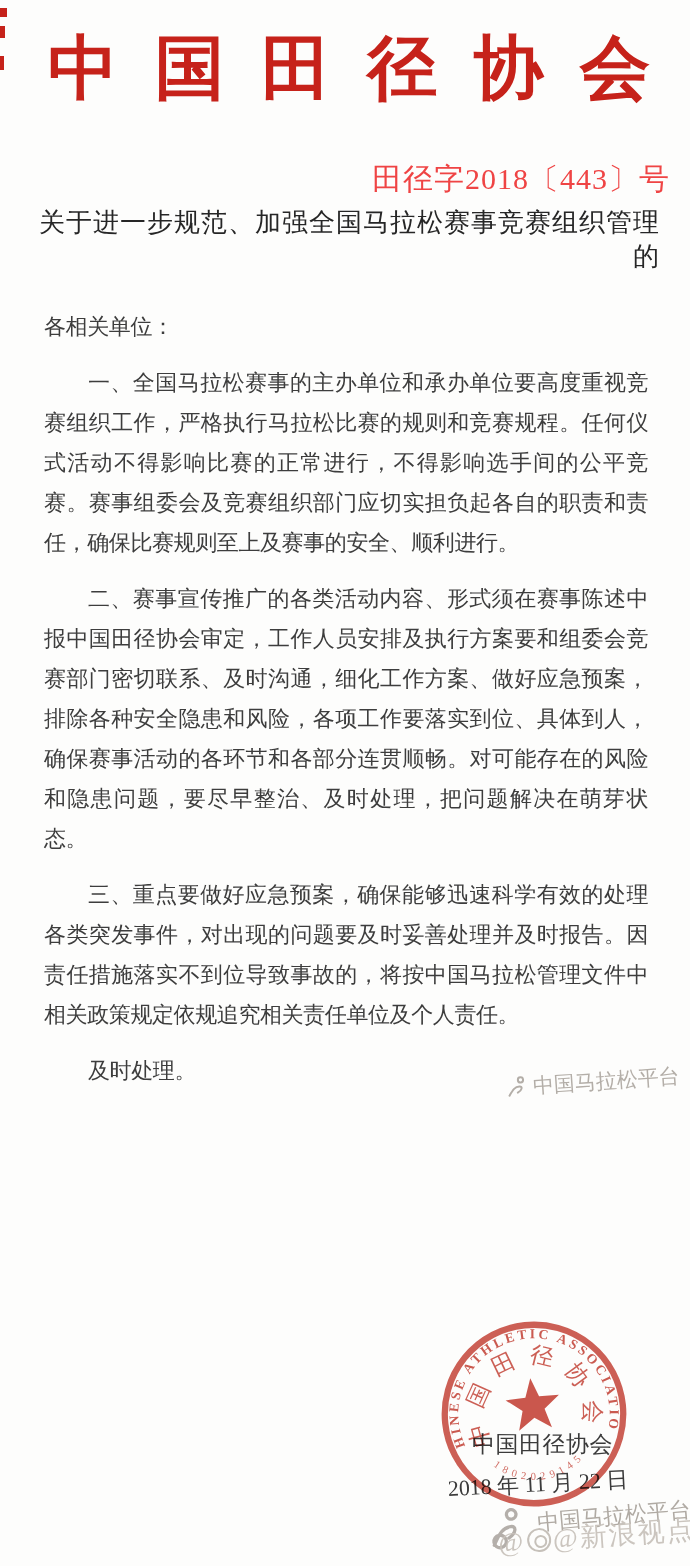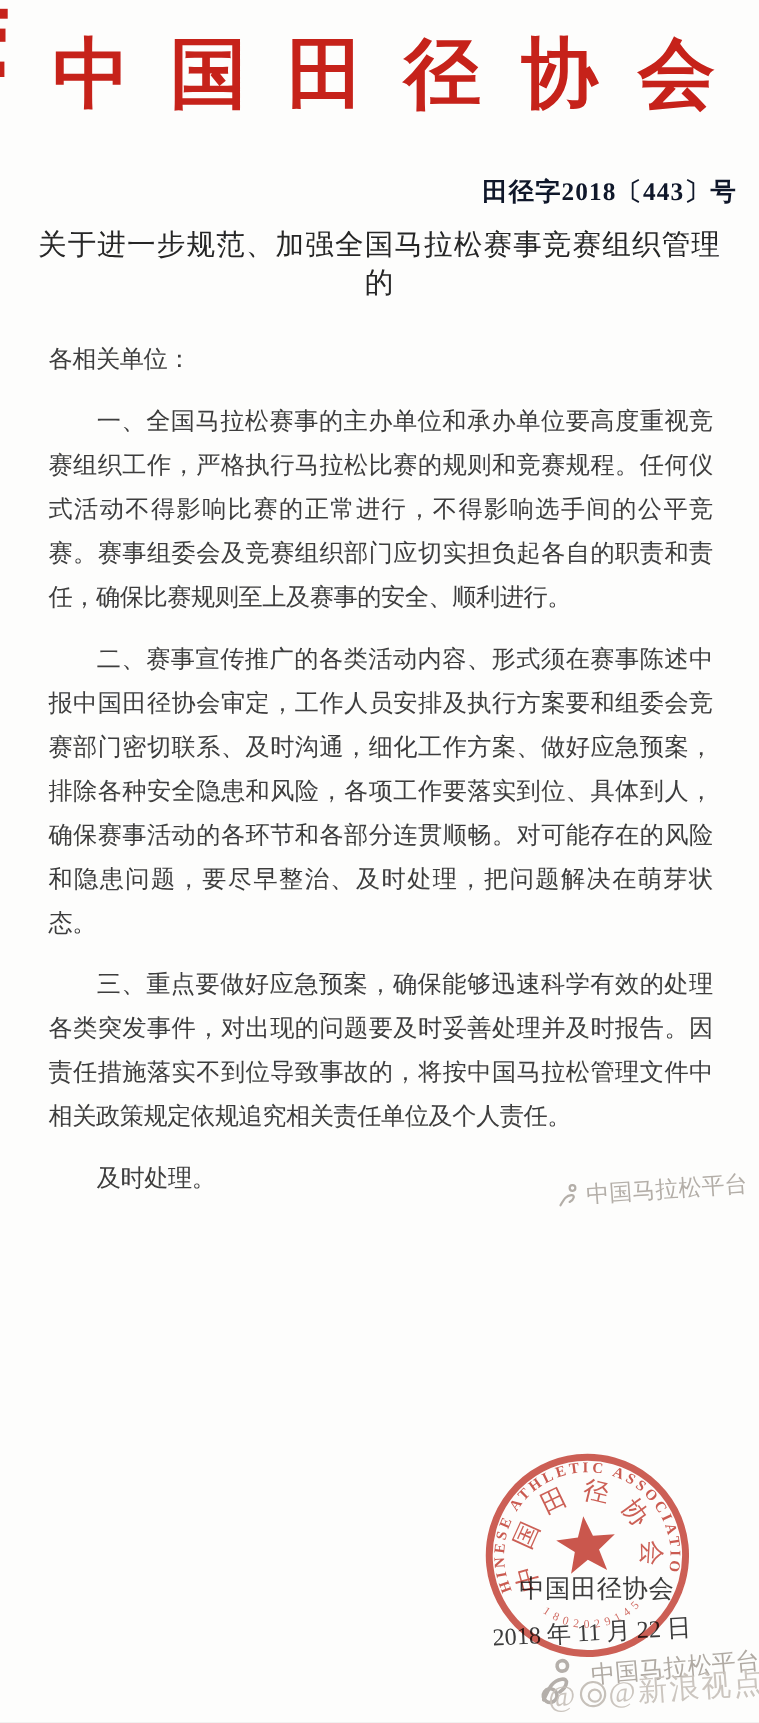--- a/index.html
+++ b/index.html
@@ -18,25 +18,25 @@
   .frag3{top:56px;width:4px;height:14px;}
 
   .header-row{
     position:absolute;top:32px;left:48px;right:40px;
     display:flex;justify-content:space-between;
     color:#c6221a;font-size:70px;line-height:1.05;
     font-weight:bold;
   }
   .doc-number{
     position:absolute;top:159px;right:20px;
-    font-size:23px;color:#0f172a;letter-spacing:1px;font-weight:bold;
+    font-size:30px;color:#ef4444;letter-spacing:1px;
   }
   .notice-title{
     position:absolute;top:206px;left:30px;right:30px;
-    text-align:center;font-size:26px;line-height:34px;
+    text-align:right;font-size:26px;line-height:34px;
     color:#262626;letter-spacing:1px;
   }
   .body-text{
     position:absolute;top:291px;left:28px;right:26px;
     font-size:22px;line-height:40px;color:#3d3d3d;
     text-align:justify;word-break:break-all;letter-spacing:-0.4px;
   }
   .body-text p{margin:16px;text-indent:2em;}
   .body-text p.salutation{text-indent:0;}
 

